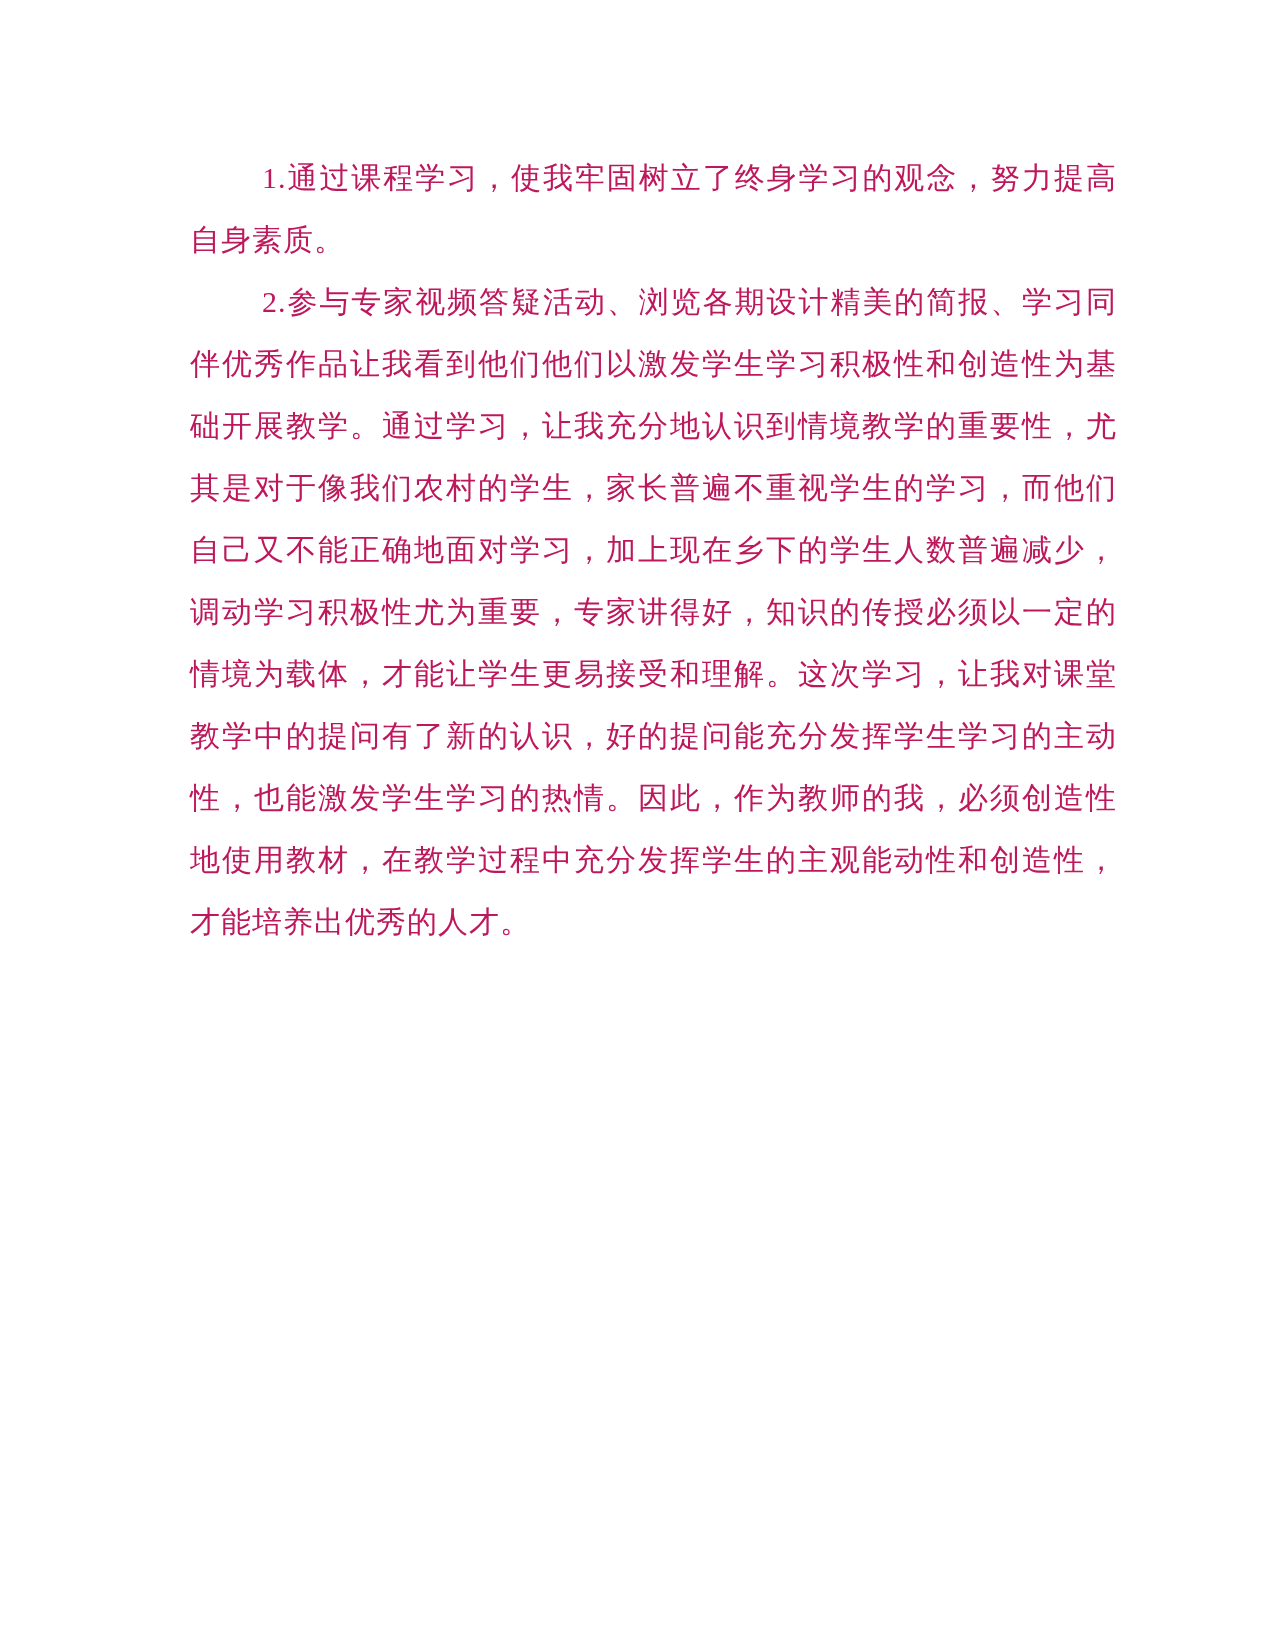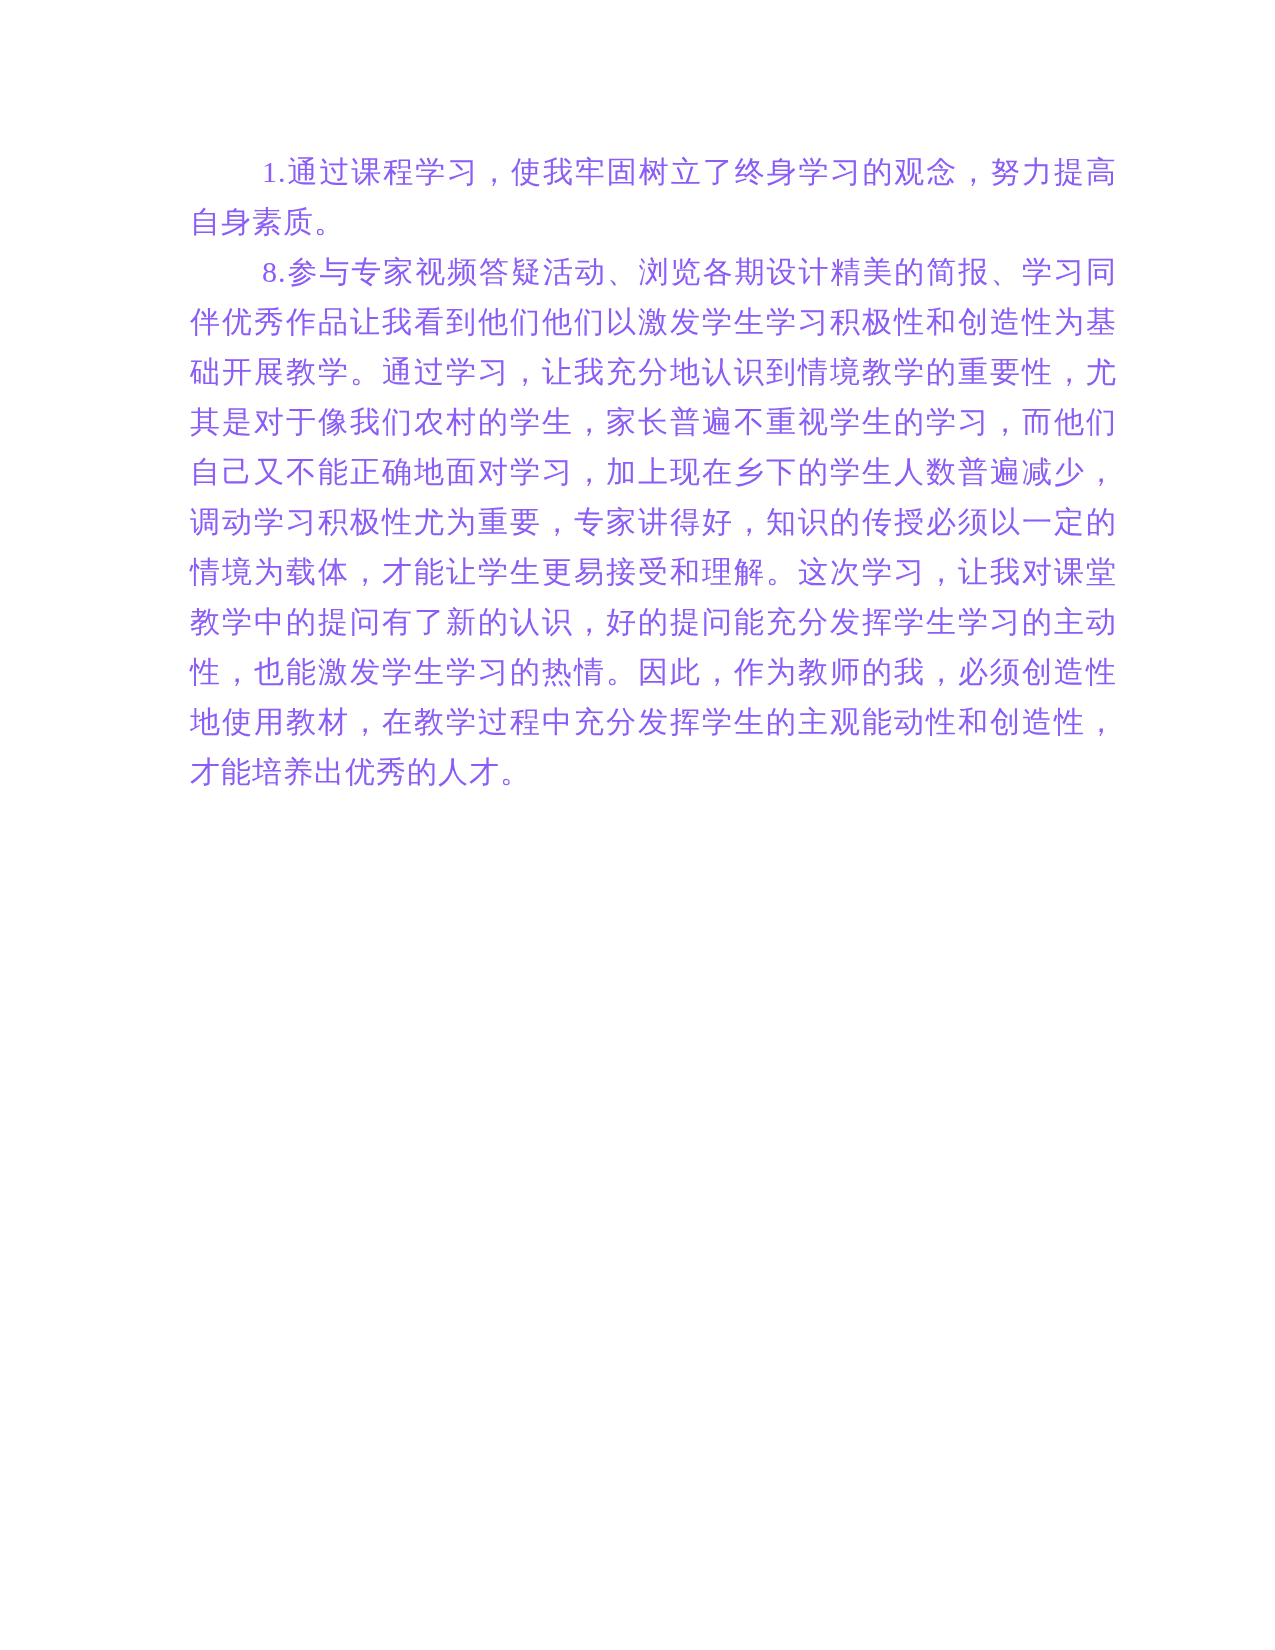--- a/index.html
+++ b/index.html
@@ -12,35 +12,35 @@
     width: 1275px;
     height: 1650px;
     background: #ffffff;
     box-sizing: border-box;
     padding: 147px 158px 0 190px;
     overflow: hidden;
   }
   .doc-body {
     font-family: "Liberation Serif", "DejaVu Serif", serif;
     font-size: 30px;
-    line-height: 50px;
+    line-height: 62px;
     letter-spacing: 1px;
-    color: #8b5cf6;
+    color: #be185d;
     font-weight: 400;
   }
   p.para {
     margin: 0;
     padding: 0;
     text-indent: 72px;
     text-align: justify;
     text-justify: inter-character;
     word-break: break-all;
   }
 </style>
 </head>
 <body>
 
 <div class="page">
   <div class="doc-body">
     <p class="para">1.通过课程学习，使我牢固树立了终身学习的观念，努力提高自身素质。</p>
-    <p class="para">8.参与专家视频答疑活动、浏览各期设计精美的简报、学习同伴优秀作品让我看到他们他们以激发学生学习积极性和创造性为基础开展教学。通过学习，让我充分地认识到情境教学的重要性，尤其是对于像我们农村的学生，家长普遍不重视学生的学习，而他们自己又不能正确地面对学习，加上现在乡下的学生人数普遍减少，调动学习积极性尤为重要，专家讲得好，知识的传授必须以一定的情境为载体，才能让学生更易接受和理解。这次学习，让我对课堂教学中的提问有了新的认识，好的提问能充分发挥学生学习的主动性，也能激发学生学习的热情。因此，作为教师的我，必须创造性地使用教材，在教学过程中充分发挥学生的主观能动性和创造性，才能培养出优秀的人才。</p>
+    <p class="para">2.参与专家视频答疑活动、浏览各期设计精美的简报、学习同伴优秀作品让我看到他们他们以激发学生学习积极性和创造性为基础开展教学。通过学习，让我充分地认识到情境教学的重要性，尤其是对于像我们农村的学生，家长普遍不重视学生的学习，而他们自己又不能正确地面对学习，加上现在乡下的学生人数普遍减少，调动学习积极性尤为重要，专家讲得好，知识的传授必须以一定的情境为载体，才能让学生更易接受和理解。这次学习，让我对课堂教学中的提问有了新的认识，好的提问能充分发挥学生学习的主动性，也能激发学生学习的热情。因此，作为教师的我，必须创造性地使用教材，在教学过程中充分发挥学生的主观能动性和创造性，才能培养出优秀的人才。</p>
   </div>
 </div>
 
 </body></html>

